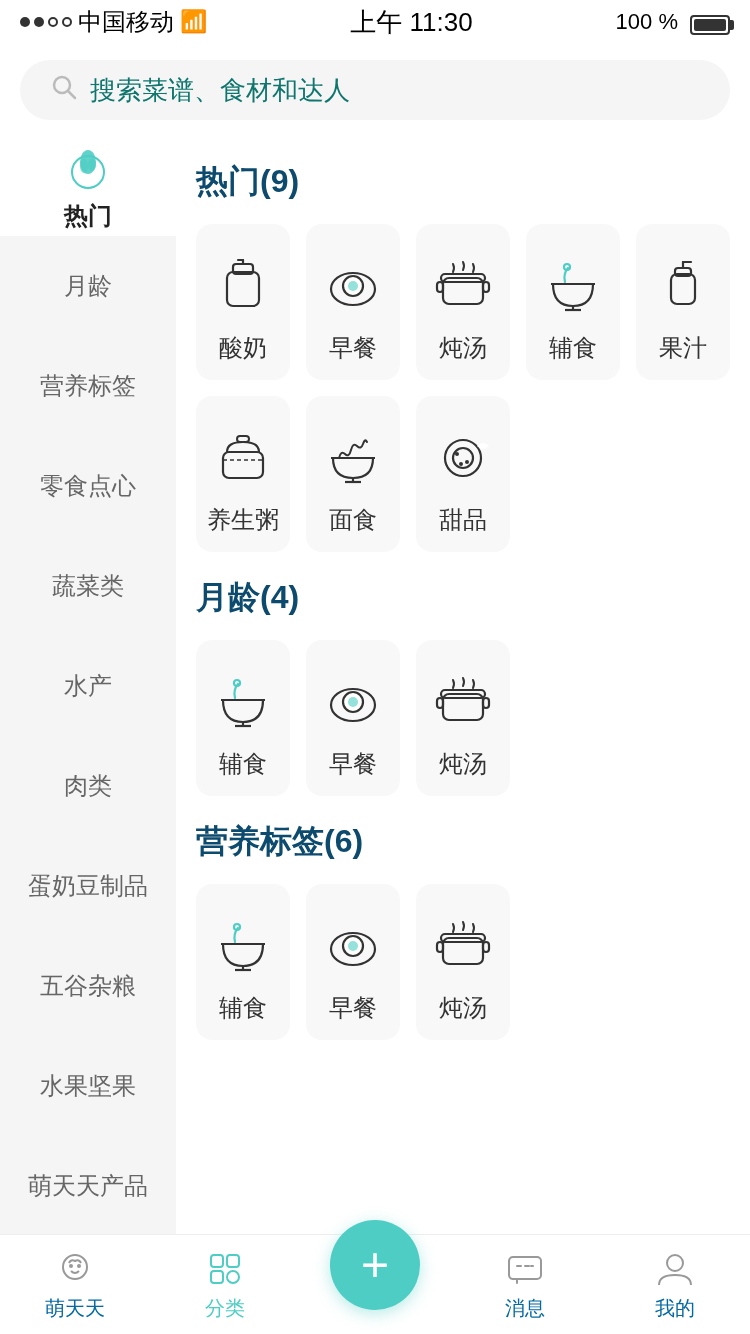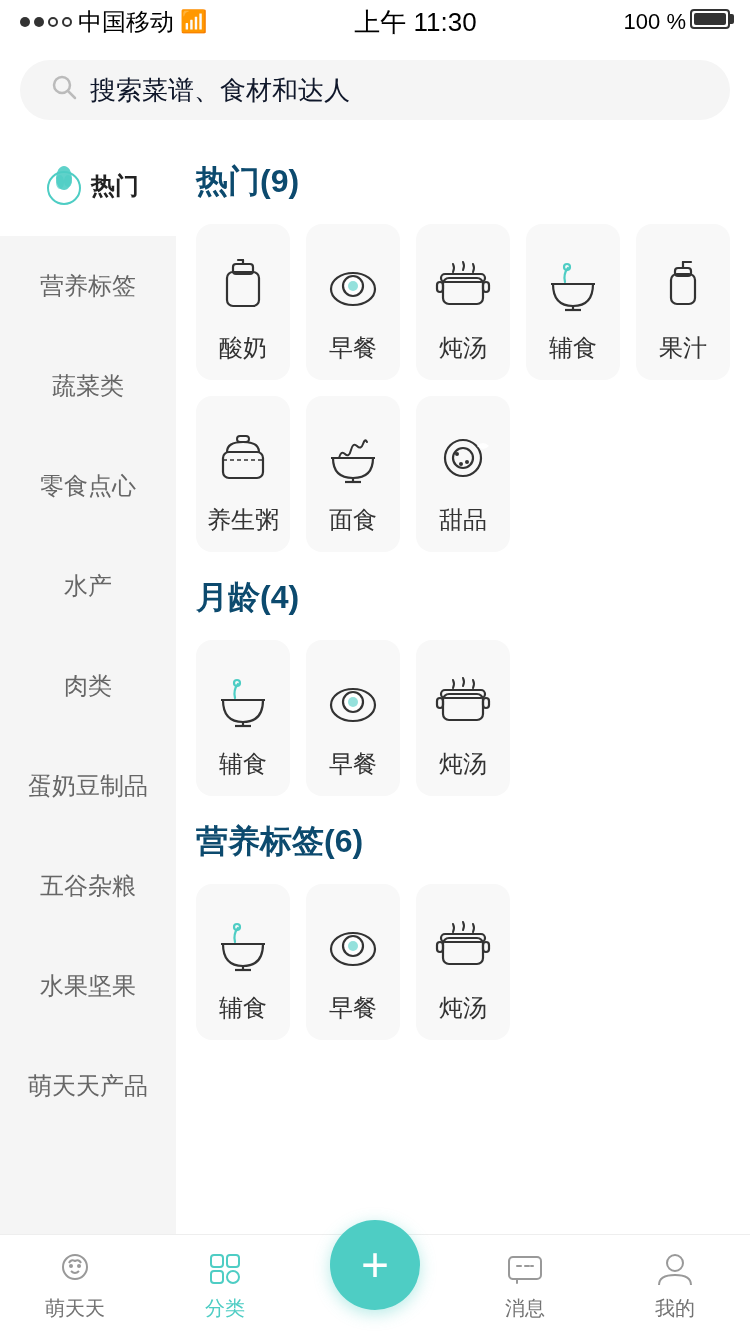--- a/index.html
+++ b/index.html
@@ -19,21 +19,21 @@
       background: #fff;
       display: flex;
       align-items: center;
       justify-content: space-between;
       padding: 0 20px;
       font-size: 24px;
       font-weight: 500;
     }
     .status-bar .left { display: flex; align-items: center; gap: 6px; }
     .status-bar .center { font-size: 26px; font-weight: 500; }
-    .status-bar .right { display: flex; align-items: flex-start; gap: 4px; font-size: 22px; }
+    .status-bar .right { display: flex; align-items: flex-end; gap: 12px; font-size: 22px; }
     .signal-dots { display: flex; gap: 4px; align-items: center; }
     .dot { width: 10px; height: 10px; border-radius: 50%; background: #333; }
     .dot.empty { background: transparent; border: 2px solid #333; }
     .wifi-icon { font-size: 22px; }
     .battery-box {
       width: 40px; height: 20px; border: 2px solid #333; border-radius: 4px; position: relative;
       display: flex; align-items: center; padding: 2px;
     }
     .battery-box::after {
       content: ''; position: absolute; right: -6px; top: 50%; transform: translateY(-50%);
@@ -71,21 +71,21 @@
     
     .sidebar {
       width: 176px;
       background: #f5f5f5;
       min-height: 1200px;
     }
     .sidebar-item {
       width: 100%;
       height: 100px;
       display: flex;
-      flex-direction: row;
+      flex-direction: column;
       align-items: center;
       justify-content: center;
       font-size: 24px;
       color: #666;
       cursor: pointer;
       position: relative;
     }
     .sidebar-item.active {
       background: #fff;
       color: #222;
@@ -182,21 +182,21 @@
       width: 44px;
       height: 44px;
       display: flex;
       align-items: center;
       justify-content: center;
       font-size: 36px;
     }
 
     .nav-label {
       font-size: 20px;
-      color: #737373;
+      color: #0369a1;
     }
 
     .nav-label.active {
       color: #4ecdc4;
     }
 
     .fab-button {
       width: 90px;
       height: 90px;
       background: #4ecdc4;
@@ -243,48 +243,51 @@
   </div>
 
   <div class="search-bar">
     <div class="search-input">
       <span class="search-icon-wrap">
         <svg width="28" height="28" viewBox="0 0 28 28" fill="none">
           <circle cx="12" cy="12" r="8" stroke="#bbb" stroke-width="2.5"></circle>
           <line x1="18" y1="18" x2="25" y2="25" stroke="#bbb" stroke-width="2.5" stroke-linecap="round"></line>
         </svg>
       </span>
-      <span style="color:#0f172a;font-size:26px;">搜索菜谱、食材和达人</span>
+      <span style="color:#0f766e;font-size:26px;">搜索菜谱、食材和达人</span>
     </div>
   </div>
 
   <div class="main-layout">
 
     <div class="sidebar">
 
       <div class="sidebar-item active">
 
         <svg class="cat-logo" viewBox="0 0 54 54" fill="none">
           <circle cx="27" cy="32" r="16" fill="none" stroke="#4ecdc4" stroke-width="2"></circle>
 
           <ellipse cx="27" cy="22" rx="8" ry="12" fill="#4ecdc4" opacity="0.9"></ellipse>
           <ellipse cx="23" cy="26" rx="4" ry="7" fill="#4ecdc4" opacity="0.7"></ellipse>
           <ellipse cx="31" cy="25" rx="4" ry="6" fill="#4ecdc4" opacity="0.7"></ellipse>
         </svg>
         <span>热门</span>
       </div>
 
       <div class="sidebar-item">
+        <span>月龄</span>
+      </div>
+      <div class="sidebar-item">
         <span>营养标签</span>
       </div>
       <div class="sidebar-item">
+        <span>零食点心</span>
+      </div>
+      <div class="sidebar-item">
         <span>蔬菜类</span>
-      </div>
-      <div class="sidebar-item">
-        <span>零食点心</span>
       </div>
       <div class="sidebar-item">
         <span>水产</span>
       </div>
       <div class="sidebar-item">
         <span>肉类</span>
       </div>
       <div class="sidebar-item">
         <span>蛋奶豆制品</span>
       </div>

